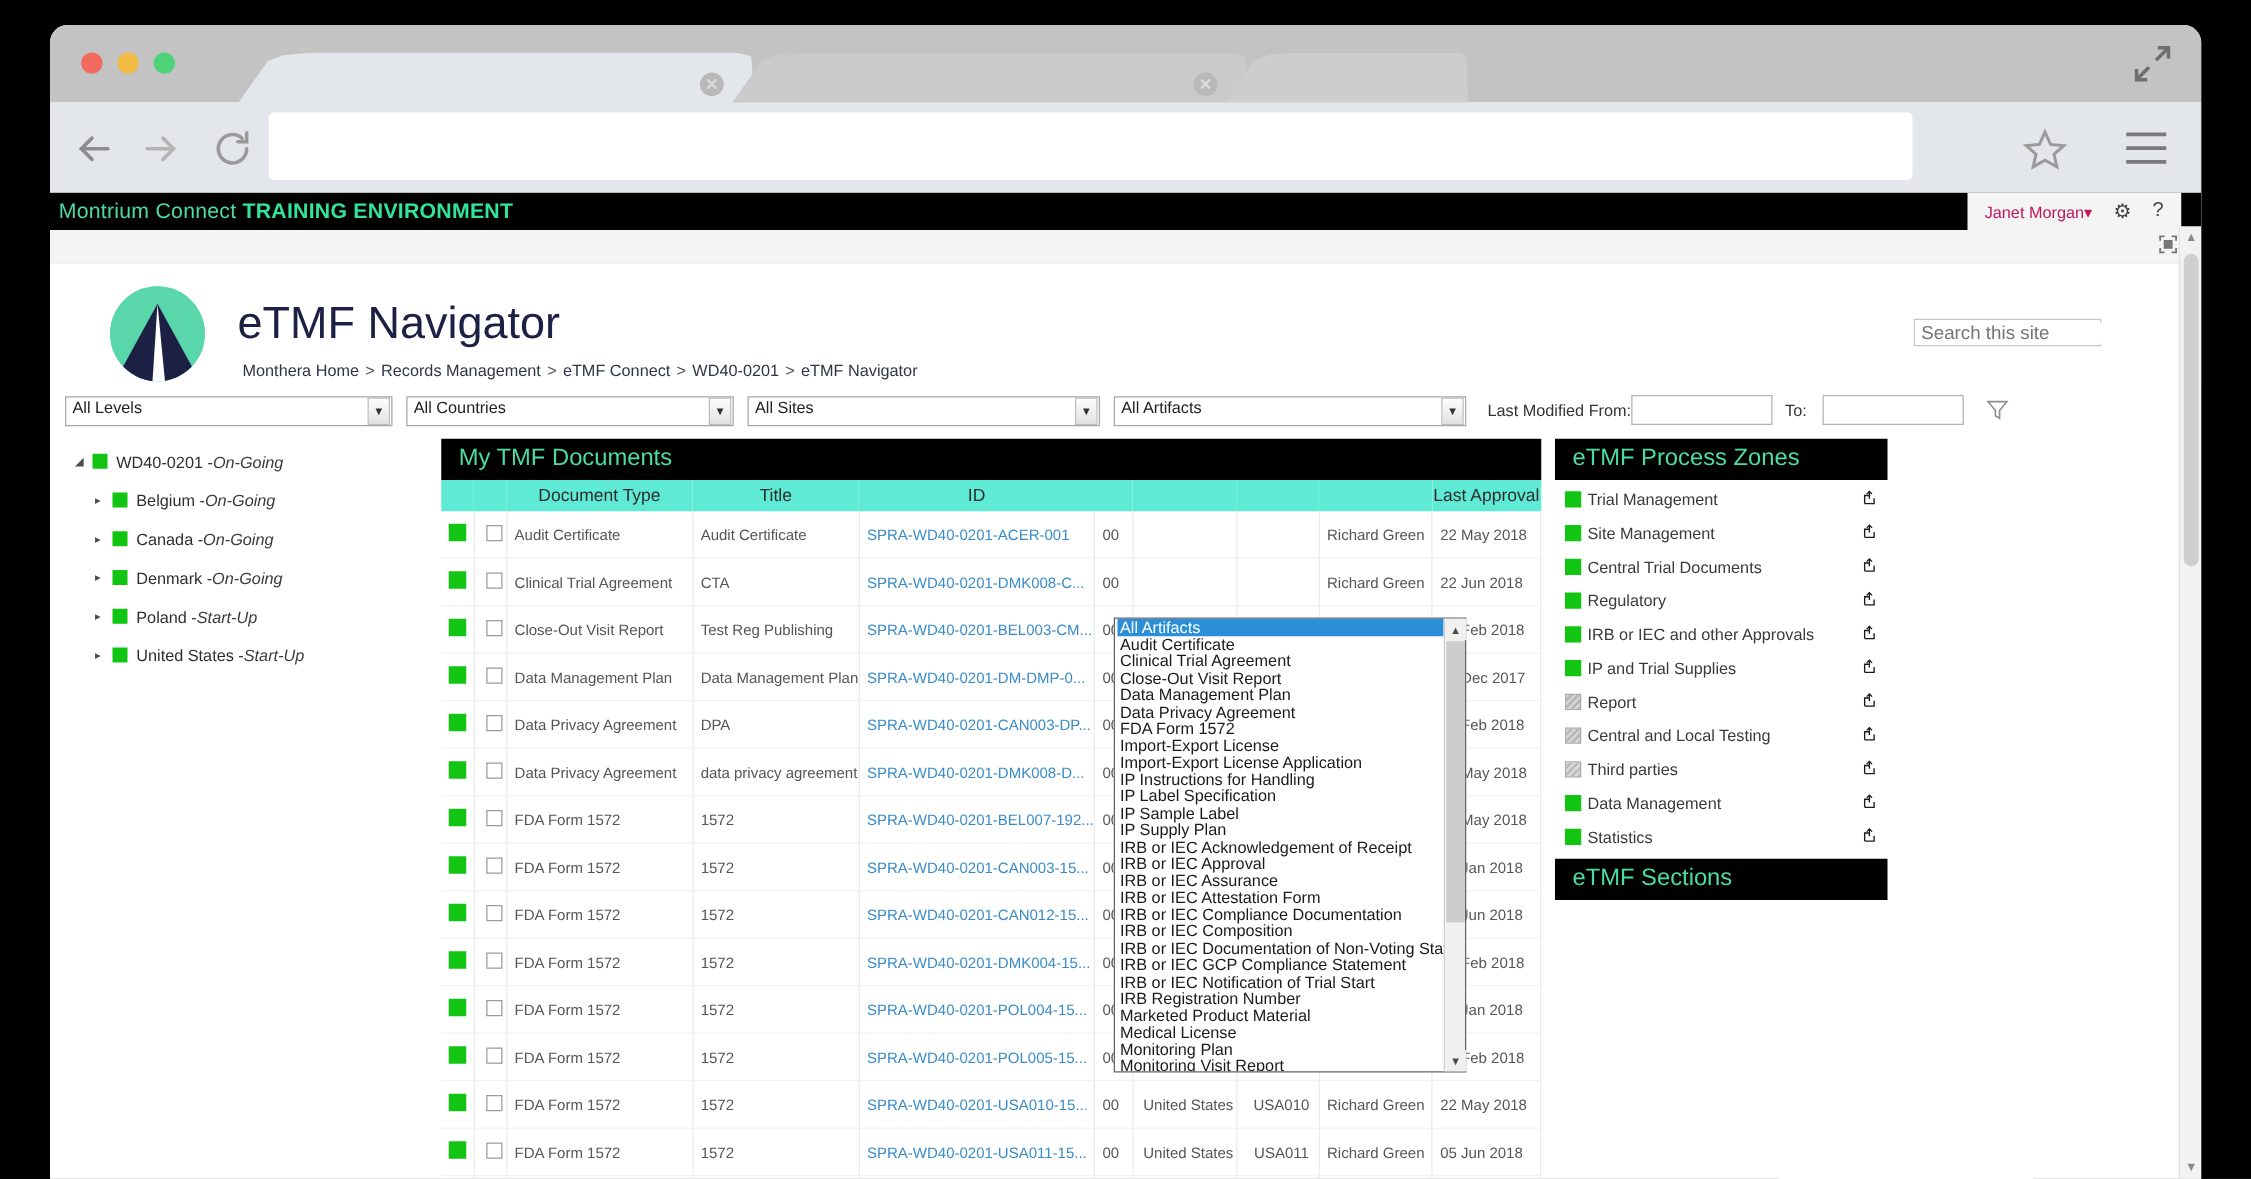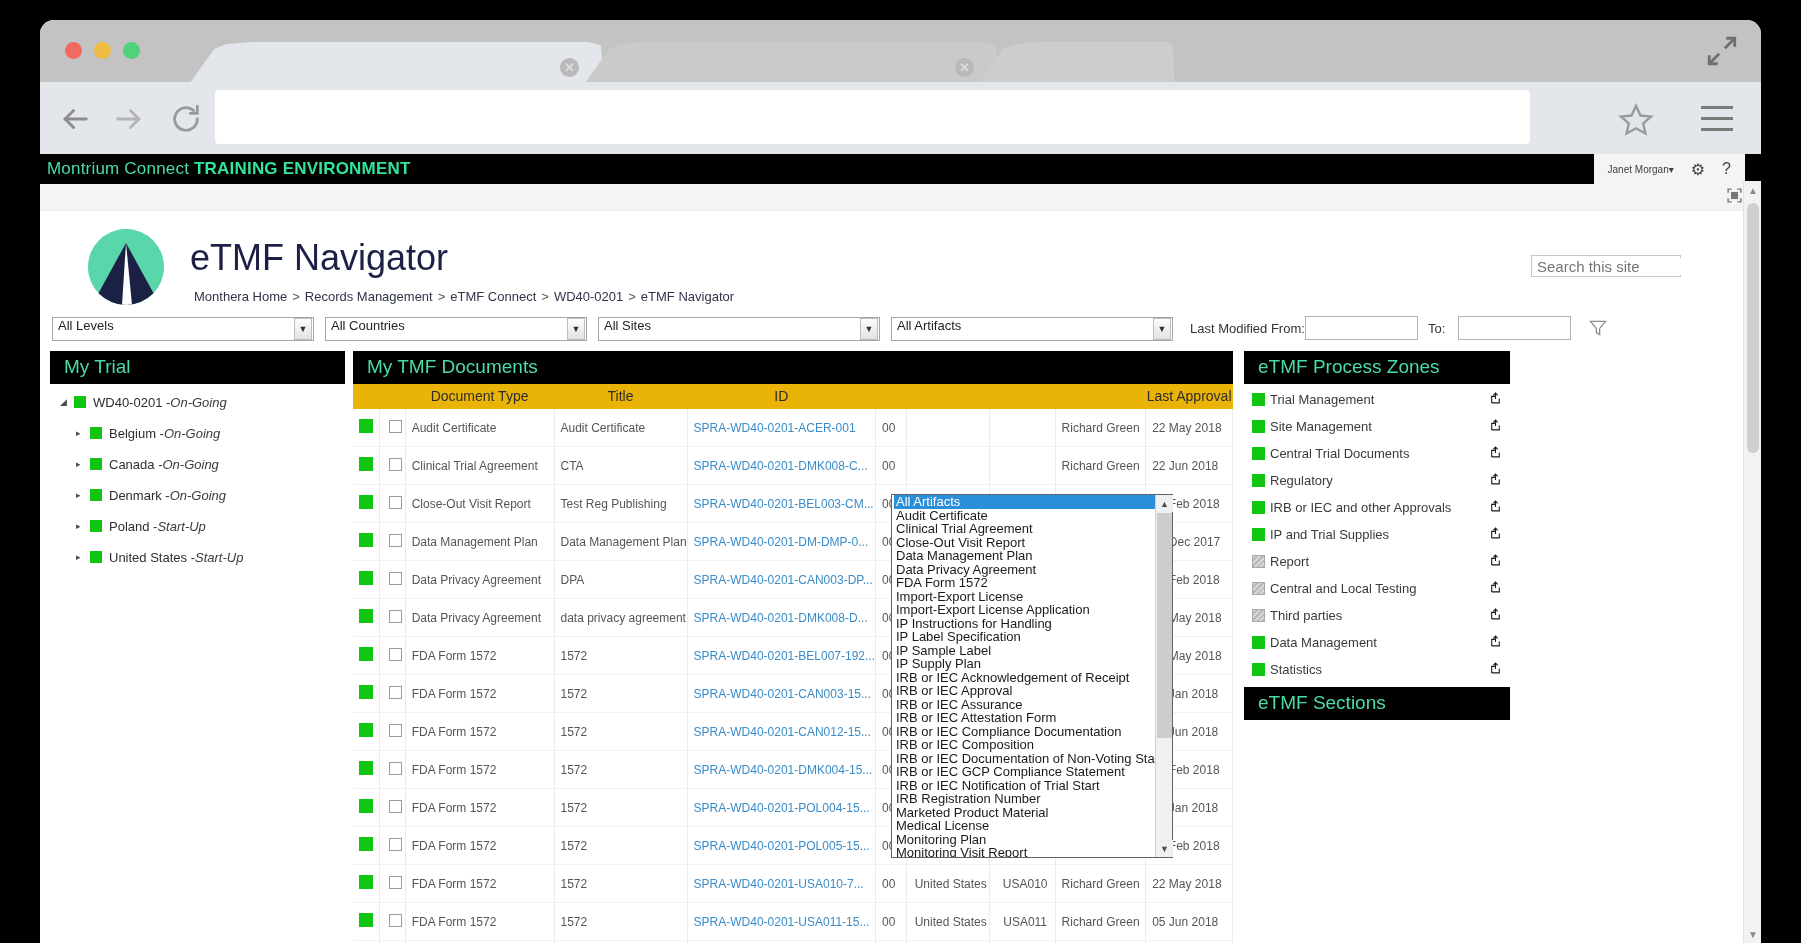--- a/index.html
+++ b/index.html
@@ -113,21 +113,21 @@
     height: 30px; background: #000000;
     display: flex; align-items: center;
     padding-left: 7px; position: relative;
   }
   #suite-title { font-size: 17px; color: #4bdca4; letter-spacing: .2px; }
   #suite-title b { color: #31e49a; }
   #suite-right {
     position: absolute; right: 16px; top: 0; height: 30px;
     display: flex; align-items: center; gap: 17px;
   }
-  #user-name { font-size: 10px; color: #404040; }
+  #user-name { font-size: 13px; color: #be185d; }
   #suite-right .sb-ico { color: #444; font-size: 16px; }
 
   #subbar {
     height: 27px; background: #f4f4f4; position: relative;
     border-bottom: 1px solid #ececec;
   }
   #focus-ico { position: absolute; right: 18px; top: 3px; color: #777; }
 
   
   #page-header { position: relative; height: 100px; background: #fff; }
@@ -226,21 +226,21 @@
     width: 12px; height: 12px; background: #13c513;
     display: inline-block; margin-right: 7px;
   }
   .tree-node .status { font-style: italic; color: #3a3a3a; }
 
   #col-mid {
     position: absolute; left: 313px; top: 0; width: 880px;
   }
   #doc-table { width: 100%; border-collapse: collapse; }
   #doc-table thead th {
-    background: #eab308; color: #2d2d2d;
+    background: #5eead4; color: #2d2d2d;
     font-size: 14px; font-weight: 400;
     padding: 4px 0 5px 0; text-align: center;
     white-space: nowrap;
   }
   #doc-table tbody td {
     font-size: 12px; color: #555;
     padding: 10px 0 10px 6px;
     border-right: 1px solid #ebebeb;
     border-bottom: 1px solid #f2f2f2;
     white-space: nowrap; overflow: hidden;
@@ -463,21 +463,20 @@
       <div id="to-label">To:</div>
       <input id="date-to" value="" style="">
       <svg id="filter-apply" width="20" height="22" viewBox="0 0 24 24" fill="none" stroke="#8e8e8e" stroke-width="1.6">
         <polygon points="3,4 21,4 14,12.5 14,20 10,17.5 10,12.5"></polygon>
       </svg>
     </div>
 
     <div id="body-cols">
 
       <div id="col-left">
-        <div class="panel-header">My Trial</div>
         <div id="trial-tree">
             <div class="tree-node lvl1">
               <span class="tw">◢</span>
               <span class="sq"></span>
               <span>WD40-0201 - </span>
               <span class="status">On-Going</span>
             </div>
             <div class="tree-node lvl2">
               <span class="tw">▸</span>
               <span class="sq"></span>
@@ -671,21 +670,21 @@
                 <td class="c-country">Poland</td>
                 <td class="c-site">POL005</td>
                 <td class="c-author">Richard Green</td>
                 <td class="c-date">26 Feb 2018</td>
               </tr>
               <tr>
                 <td class="c-flag"><span class="flag-sq"></span></td>
                 <td class="c-chk"><span class="row-chk"></span></td>
                 <td class="c-type">FDA Form 1572</td>
                 <td class="c-title">1572</td>
-                <td class="c-id"><span class="id-link">SPRA-WD40-0201-USA010-7...</span></td>
+                <td class="c-id"><span class="id-link">SPRA-WD40-0201-USA010-15...</span></td>
                 <td class="c-ver">00</td>
                 <td class="c-country">United States</td>
                 <td class="c-site">USA010</td>
                 <td class="c-author">Richard Green</td>
                 <td class="c-date">22 May 2018</td>
               </tr>
               <tr>
                 <td class="c-flag"><span class="flag-sq"></span></td>
                 <td class="c-chk"><span class="row-chk"></span></td>
                 <td class="c-type">FDA Form 1572</td>

